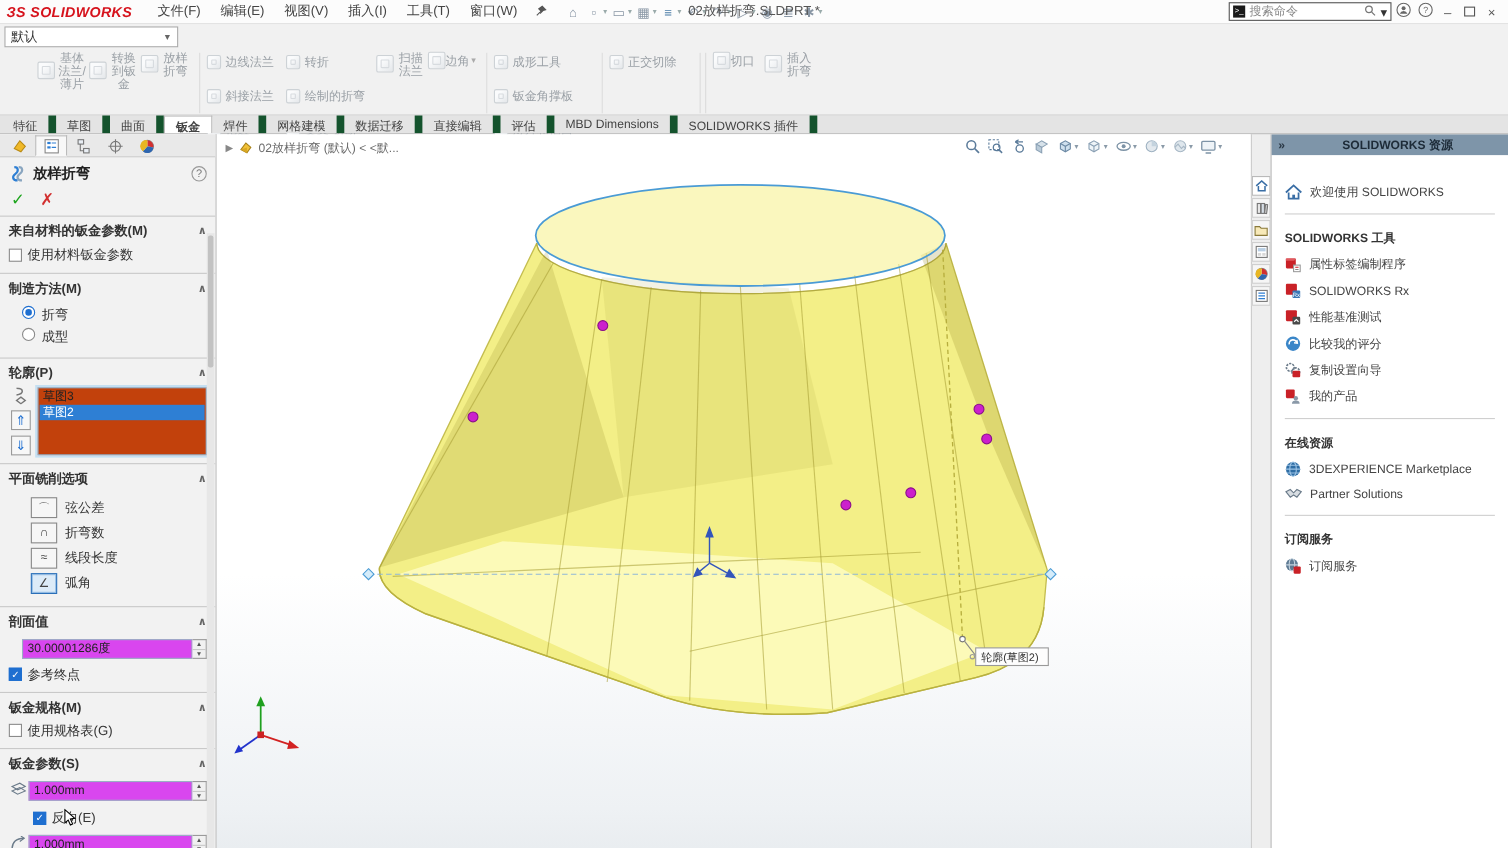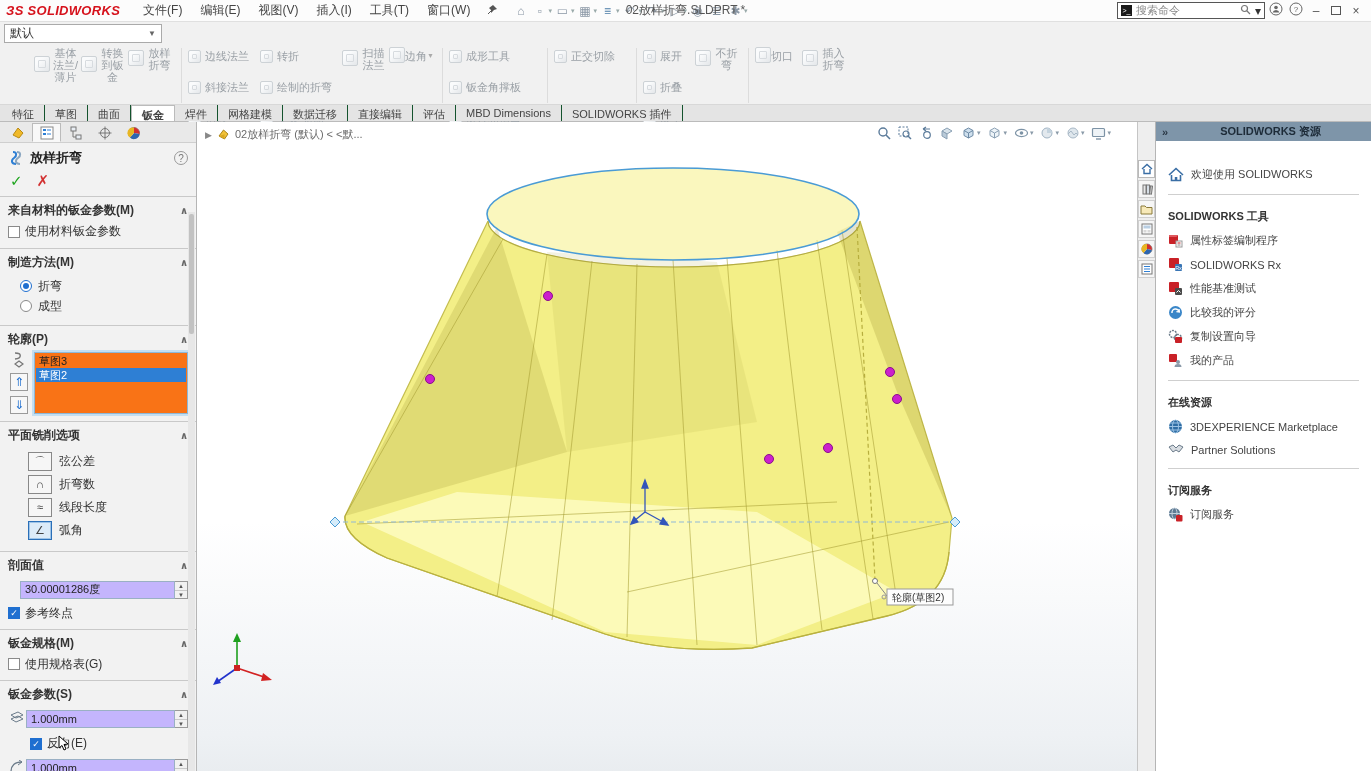--- a/index.html
+++ b/index.html
@@ -45,21 +45,21 @@
   .rcol { display:flex; flex-direction:column; gap:14px; padding-top:2px; }
   .rbtn-sm { display:flex; align-items:center; gap:4px; color:#9aa0a6; font-size:11px; height:17px; }
   .ric { width:16px; height:16px; border:1px solid #cdd2d6; border-radius:2px; flex:0 0 16px;
          background:linear-gradient(135deg,#fafbfc 30%,#e4e7ea); position:relative; }
   .ric:after { content:""; position:absolute; left:3px; top:3px; right:3px; bottom:3px;
                border:1px solid #d7dbdf; border-radius:1px; }
   .ric.sm { width:13px; height:13px; flex:0 0 13px; }
   .rcaret { font-size:7px; color:#aaa; }
   .rb-tabs { position:absolute; left:0; right:0; bottom:0; height:17px; display:flex; align-items:flex-end;
              background:#e4e4e4; border-top:1px solid #d8d8d8; padding-left:2px; }
-  .rtab { padding:2px 10px 2px; font-size:11px; color:#444; border-right:1px solid #14532d; height:16px; }
+  .rtab { padding:2px 10px 2px; font-size:11px; color:#444; border-right:7px solid #14532d; height:16px; }
   .rtab.active { background:#fff; border:1px solid #bbb; border-bottom:none; font-weight:bold; }
 
   
   .main { flex:0 0 609px; display:flex; }
 
   
   .pm { width:197px; background:#f2f2f2; border-right:1px solid #b5b5b5; display:flex;
         flex-direction:column; position:relative; overflow:hidden; }
   .pm-tabs { height:21px; display:flex; align-items:flex-end; background:#e9e9e9; padding-left:3px;
              border-bottom:1px solid #cfcfcf; gap:0; }
@@ -77,34 +77,34 @@
   .sec-b { padding:0 8px 7px; }
   .sec-div { border-bottom:1px solid #c9c9c9; }
   .chk { display:inline-flex; align-items:center; gap:5px; color:#333; }
   .box { width:12px; height:12px; border:1px solid #8a8a8a; background:#fff; flex:0 0 12px;
          display:inline-flex; align-items:center; justify-content:center; }
   .box.on { background:#1f6fd0; border-color:#1f6fd0; color:#fff; font-size:9px; }
   .radio { width:12px; height:12px; border:1px solid #8a8a8a; border-radius:50%; background:#fff;
            display:inline-flex; align-items:center; justify-content:center; flex:0 0 12px; }
   .radio.on { border-color:#1f6fd0; }
   .radio.on i { width:6px; height:6px; border-radius:50%; background:#1f6fd0; display:block; }
-  .rrow { display:flex; align-items:center; gap:6px; margin:3px 0 3px 12px; }
+  .rrow { display:flex; gap:6px; margin:3px 0 3px 12px; }
   .prof-wrap { display:flex; gap:4px; }
   .prof-icons { width:22px; display:flex; flex-direction:column; align-items:center; gap:5px; }
   .arrbtn { width:18px; height:18px; border:1px solid #9a9a9a; background:#f7f7f7; color:#1f6fd0;
             font-size:12px; text-align:center; line-height:16px; }
-  .lbox { flex:1; height:62px; background:#f97316; border:1px solid #8db8d8; outline:2px solid #c4dff2;
+  .lbox { flex:1; height:62px; background:#c2410c; border:1px solid #8db8d8; outline:2px solid #c4dff2;
           padding:1px; overflow:hidden; }
   .litem { font-size:11px; padding:0 3px; color:#222; height:14px; line-height:14px; }
   .litem.sel { background:#2e7fd4; color:#fff; }
   .fopt { display:flex; align-items:center; gap:7px; margin:4px 0 4px 20px; }
   .fbtn { width:24px; height:19px; border:1px solid #888; background:#f6f6f6; display:flex;
           align-items:center; justify-content:center; font-size:11px; color:#444; }
   .fbtn.on { border:1px solid #2a6fb8; background:#dcebf8; box-shadow:inset 0 0 0 1px #9ec4e8; }
-  .inp { flex:1; height:18px; border:1px solid #9ab0c4; background:#c4b5fd; display:flex; align-items:center;
+  .inp { flex:1; height:18px; border:1px solid #9ab0c4; background:#d946ef; display:flex; align-items:center;
          padding:0 4px; font-size:11px; color:#222; }
   .spin { width:13px; height:18px; border:1px solid #9a9a9a; border-left:none; background:#f1f1f1;
           display:flex; flex-direction:column; }
   .spin span { flex:1; font-size:6px; line-height:8px; text-align:center; color:#555; border-bottom:1px solid #c9c9c9; }
   .spin span:last-child { border-bottom:none; }
   .irow { display:flex; align-items:center; margin:3px 0; }
   .micon { width:18px; flex:0 0 18px; text-align:center; color:#5c6b7a; font-size:12px; }
   .pm-scroll { position:absolute; right:1px; top:90px; bottom:4px; width:7px; background:#e7e7e7; }
   .pm-thumb { position:absolute; top:2px; left:1px; width:5px; height:120px; background:#c2c2c2; border-radius:2px; }
   .cursor-svg { position:absolute; }
@@ -289,40 +289,20 @@
       <div class="rsep"></div>
       <div class="rgroup">
         <div class="rcol" style="width:76px;">
           <div class="rbtn-sm">
               <span class="ric sm"></span>
               <span>正交切除</span>
             </div>
         </div>
       </div>
       <div class="rsep"></div>
-      <div class="rgroup">
-        <div class="rcol" style="width:52px;">
-          <div class="rbtn-sm">
-              <span class="ric sm"></span>
-              <span>展开</span>
-            </div>
-          <div class="rbtn-sm">
-              <span class="ric sm"></span>
-              <span>折叠</span>
-            </div>
-          <div class="rbtn-sm">
-              <span class="ric sm"></span>
-              <span>展平</span>
-            </div>
-        </div>
-        <div class="rbtn-lg">
-            <span class="ric"></span>
-            <span>不折弯</span>
-          </div>
-      </div>
       <div class="rsep"></div>
       <div class="rgroup">
         <div class="rbtn-lg">
             <span class="ric"></span>
             <span>切口</span>
           </div>
         <div class="rbtn-lg">
             <span class="ric"></span>
             <span>插入折弯</span>
           </div>

